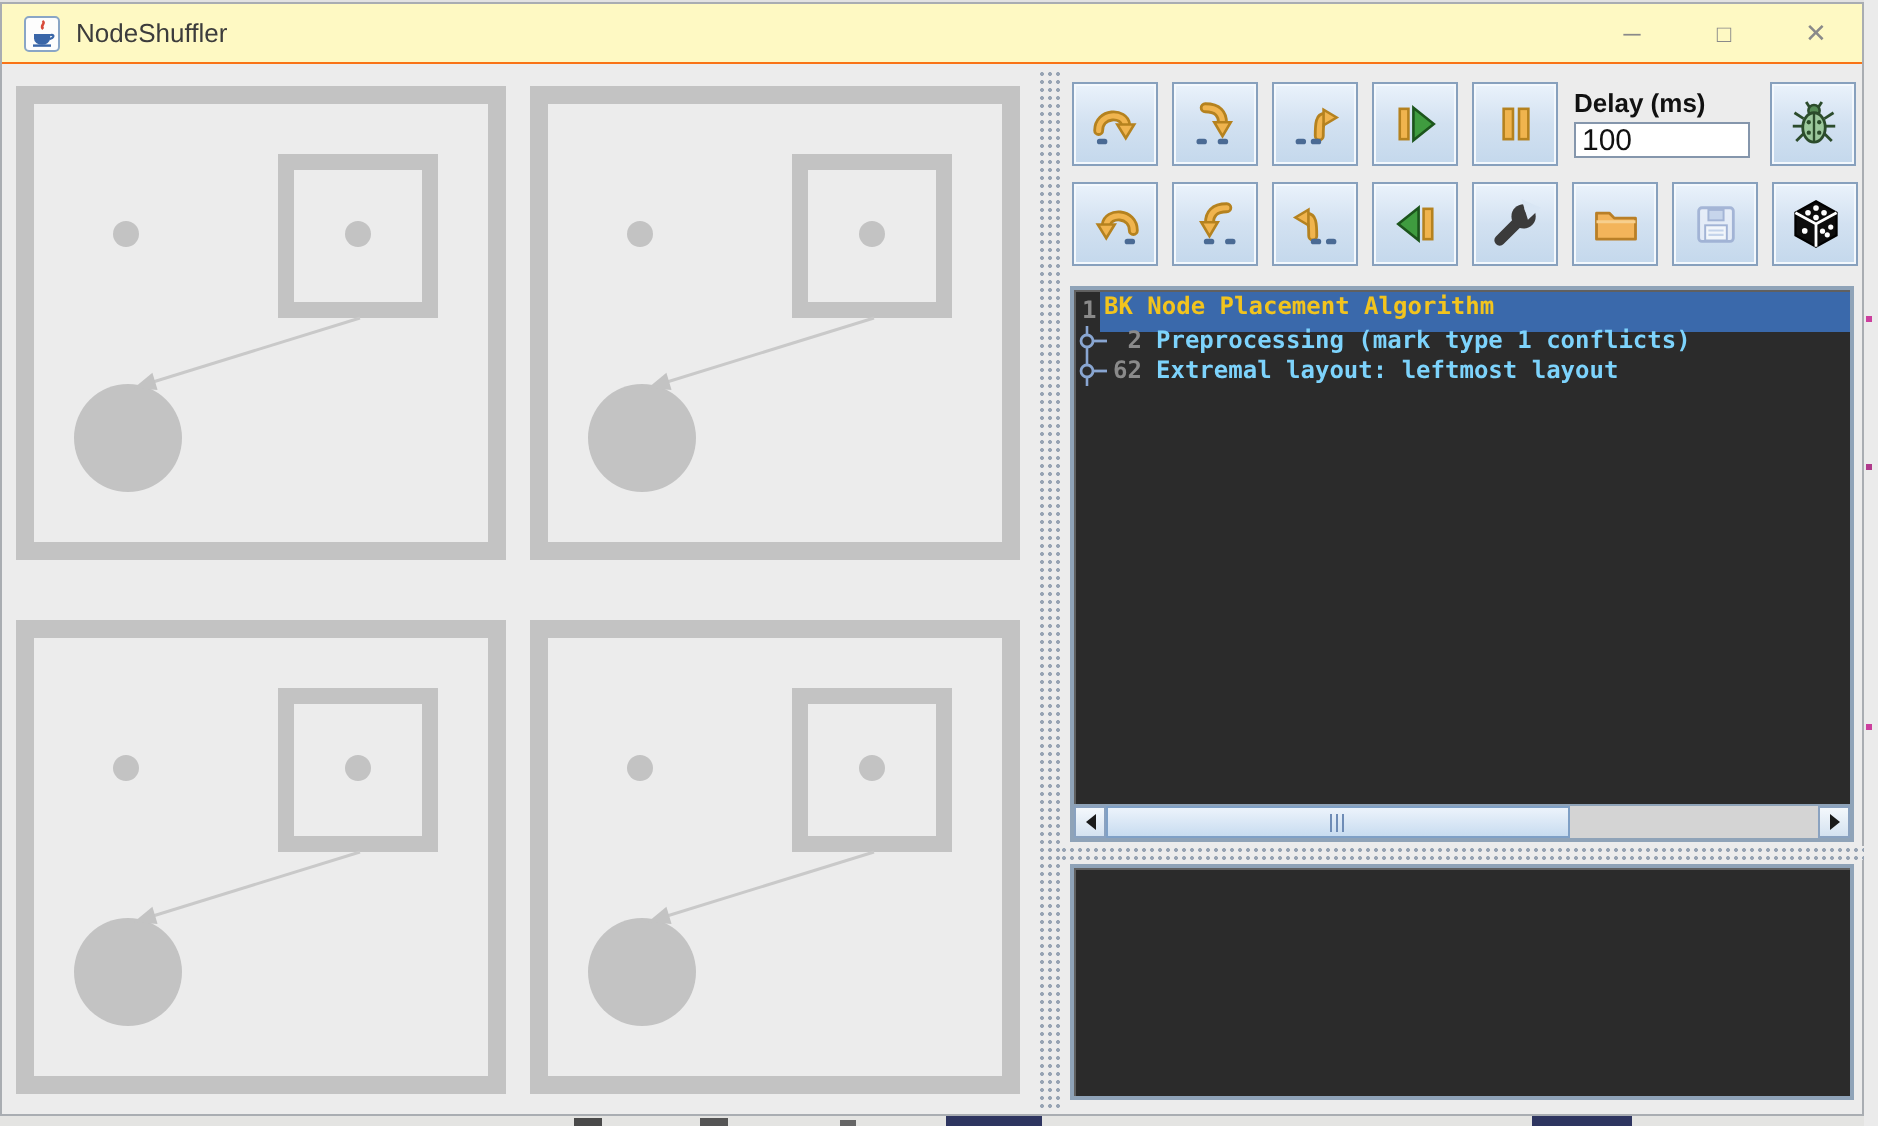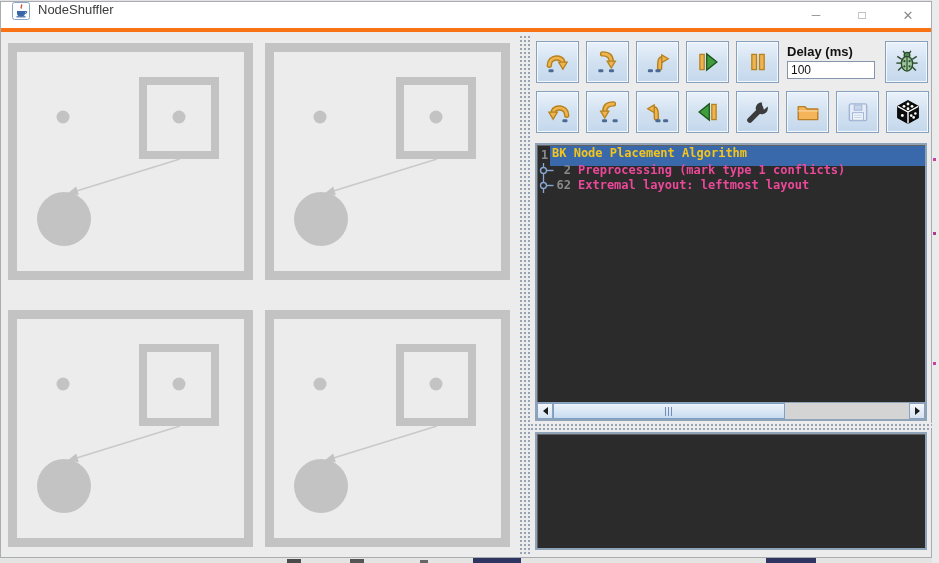--- a/index.html
+++ b/index.html
@@ -2,22 +2,22 @@
 <html><head>
 <meta charset="utf-8">
 <style>
   html,body{margin:0;padding:0;background:#e8e8e8;}
   *{box-sizing:border-box;}
   .screen{position:relative;width:939px;height:563px;background:#e2e2e2;overflow:hidden;
           font-family:"Liberation Sans",sans-serif;}
   .window{position:absolute;left:0;top:1px;width:932px;height:557px;background:#ececec;
           border:1px solid #a9adb2;}
   
-  .titlebar{position:absolute;left:0;top:0;width:100%;height:30px;background:#ffffff;
-            border-bottom:4px solid #f97316;display:flex;align-items:flex-start;}
+  .titlebar{position:absolute;left:0;top:0;width:100%;height:30px;background:#fef9c3;
+            border-bottom:1px solid #f97316;display:flex;align-items:center;}
   .app-icon{margin-left:11px;width:18px;height:18px;display:inline-block;}
   .title{margin-left:8px;font-size:13px;color:#3c3c3c;}
   .wctrl{margin-left:auto;display:flex;height:100%;}
   .wbtn{width:46px;height:100%;display:flex;align-items:center;justify-content:center;
         font-size:12px;color:#8a8a8a;cursor:default;}
   .wbtn.close{font-size:13px;}
   
   .quad{position:absolute;}
   
   .vdivider{position:absolute;left:518px;top:33px;width:11px;height:521px;background:#ececec;
@@ -25,32 +25,32 @@
   .hdivider{position:absolute;left:529px;top:421px;width:402px;height:7px;background:#ececec;
             background-image:radial-gradient(#97a4b4 0.9px, transparent 1.1px);background-size:4px 4px;}
   
   .tbtn{position:absolute;width:43px;height:42px;border:1px solid #87a0bd;
         background:linear-gradient(#eaf2fb,#d2e1f1 50%,#c4d8ec);
         box-shadow:inset 0 0 0 1px #f3f8fd;display:flex;align-items:center;justify-content:center;
         cursor:default;}
   .tbtn svg{display:block;}
   .delay-label{position:absolute;left:786px;top:42px;font-size:13px;font-weight:bold;color:#111;}
   .delay-input{position:absolute;left:786px;top:59px;width:88px;height:18px;border:1px solid #8596ac;
-               background:#fff;font-family:"Liberation Sans",sans-serif;font-size:12px;padding:0 3px;color:#111;}
+               background:#fff;font-family:"Liberation Sans",sans-serif;font-size:15px;padding:0 3px;color:#111;}
   
   .tree-panel{position:absolute;left:534px;top:141px;width:392px;height:278px;
               border:2px solid #8fa3b8;background:#2b2b2b;
               box-shadow:inset 1px 1px 0 rgba(255,255,255,0.25);}
   .tree-rows{position:absolute;left:0;top:0;right:0;bottom:17px;overflow:hidden;padding-top:3px;}
   .trow{display:flex;align-items:center;height:15px;font-family:"DejaVu Sans Mono","Liberation Mono",monospace;
         font-size:12px;line-height:15px;font-weight:bold;white-space:pre;}
   .trow .handle{width:19px;height:15px;flex:0 0 19px;}
   .trow .num{width:15px;flex:0 0 15px;text-align:right;color:#8a8a8a;}
   .trow .num1{width:13px;flex:0 0 13px;padding-left:4px;color:#8a8a8a;}
-  .trow .lbl{margin-left:7px;color:#ec4899;}
+  .trow .lbl{margin-left:7px;color:#7dd3fc;}
   .trow .sel{flex:1;background:#3a69ab;height:20px;}
   .trow .sel .lbl{margin-left:2px;color:#f2c41e;}
   
   .hscroll{position:absolute;left:0;right:0;bottom:0;height:17px;background:#d4d4d4;
            border-top:1px solid #8fa3b8;}
   .sb-btn{position:absolute;top:0;width:16px;height:16px;background:linear-gradient(#f4f8fc,#d4e2f0);
           border:1px solid #8aa2c0;display:flex;align-items:center;justify-content:center;}
   .sb-btn.left{left:0;}
   .sb-btn.right{right:0;}
   .tri{width:0;height:0;border-top:4px solid transparent;border-bottom:4px solid transparent;}

